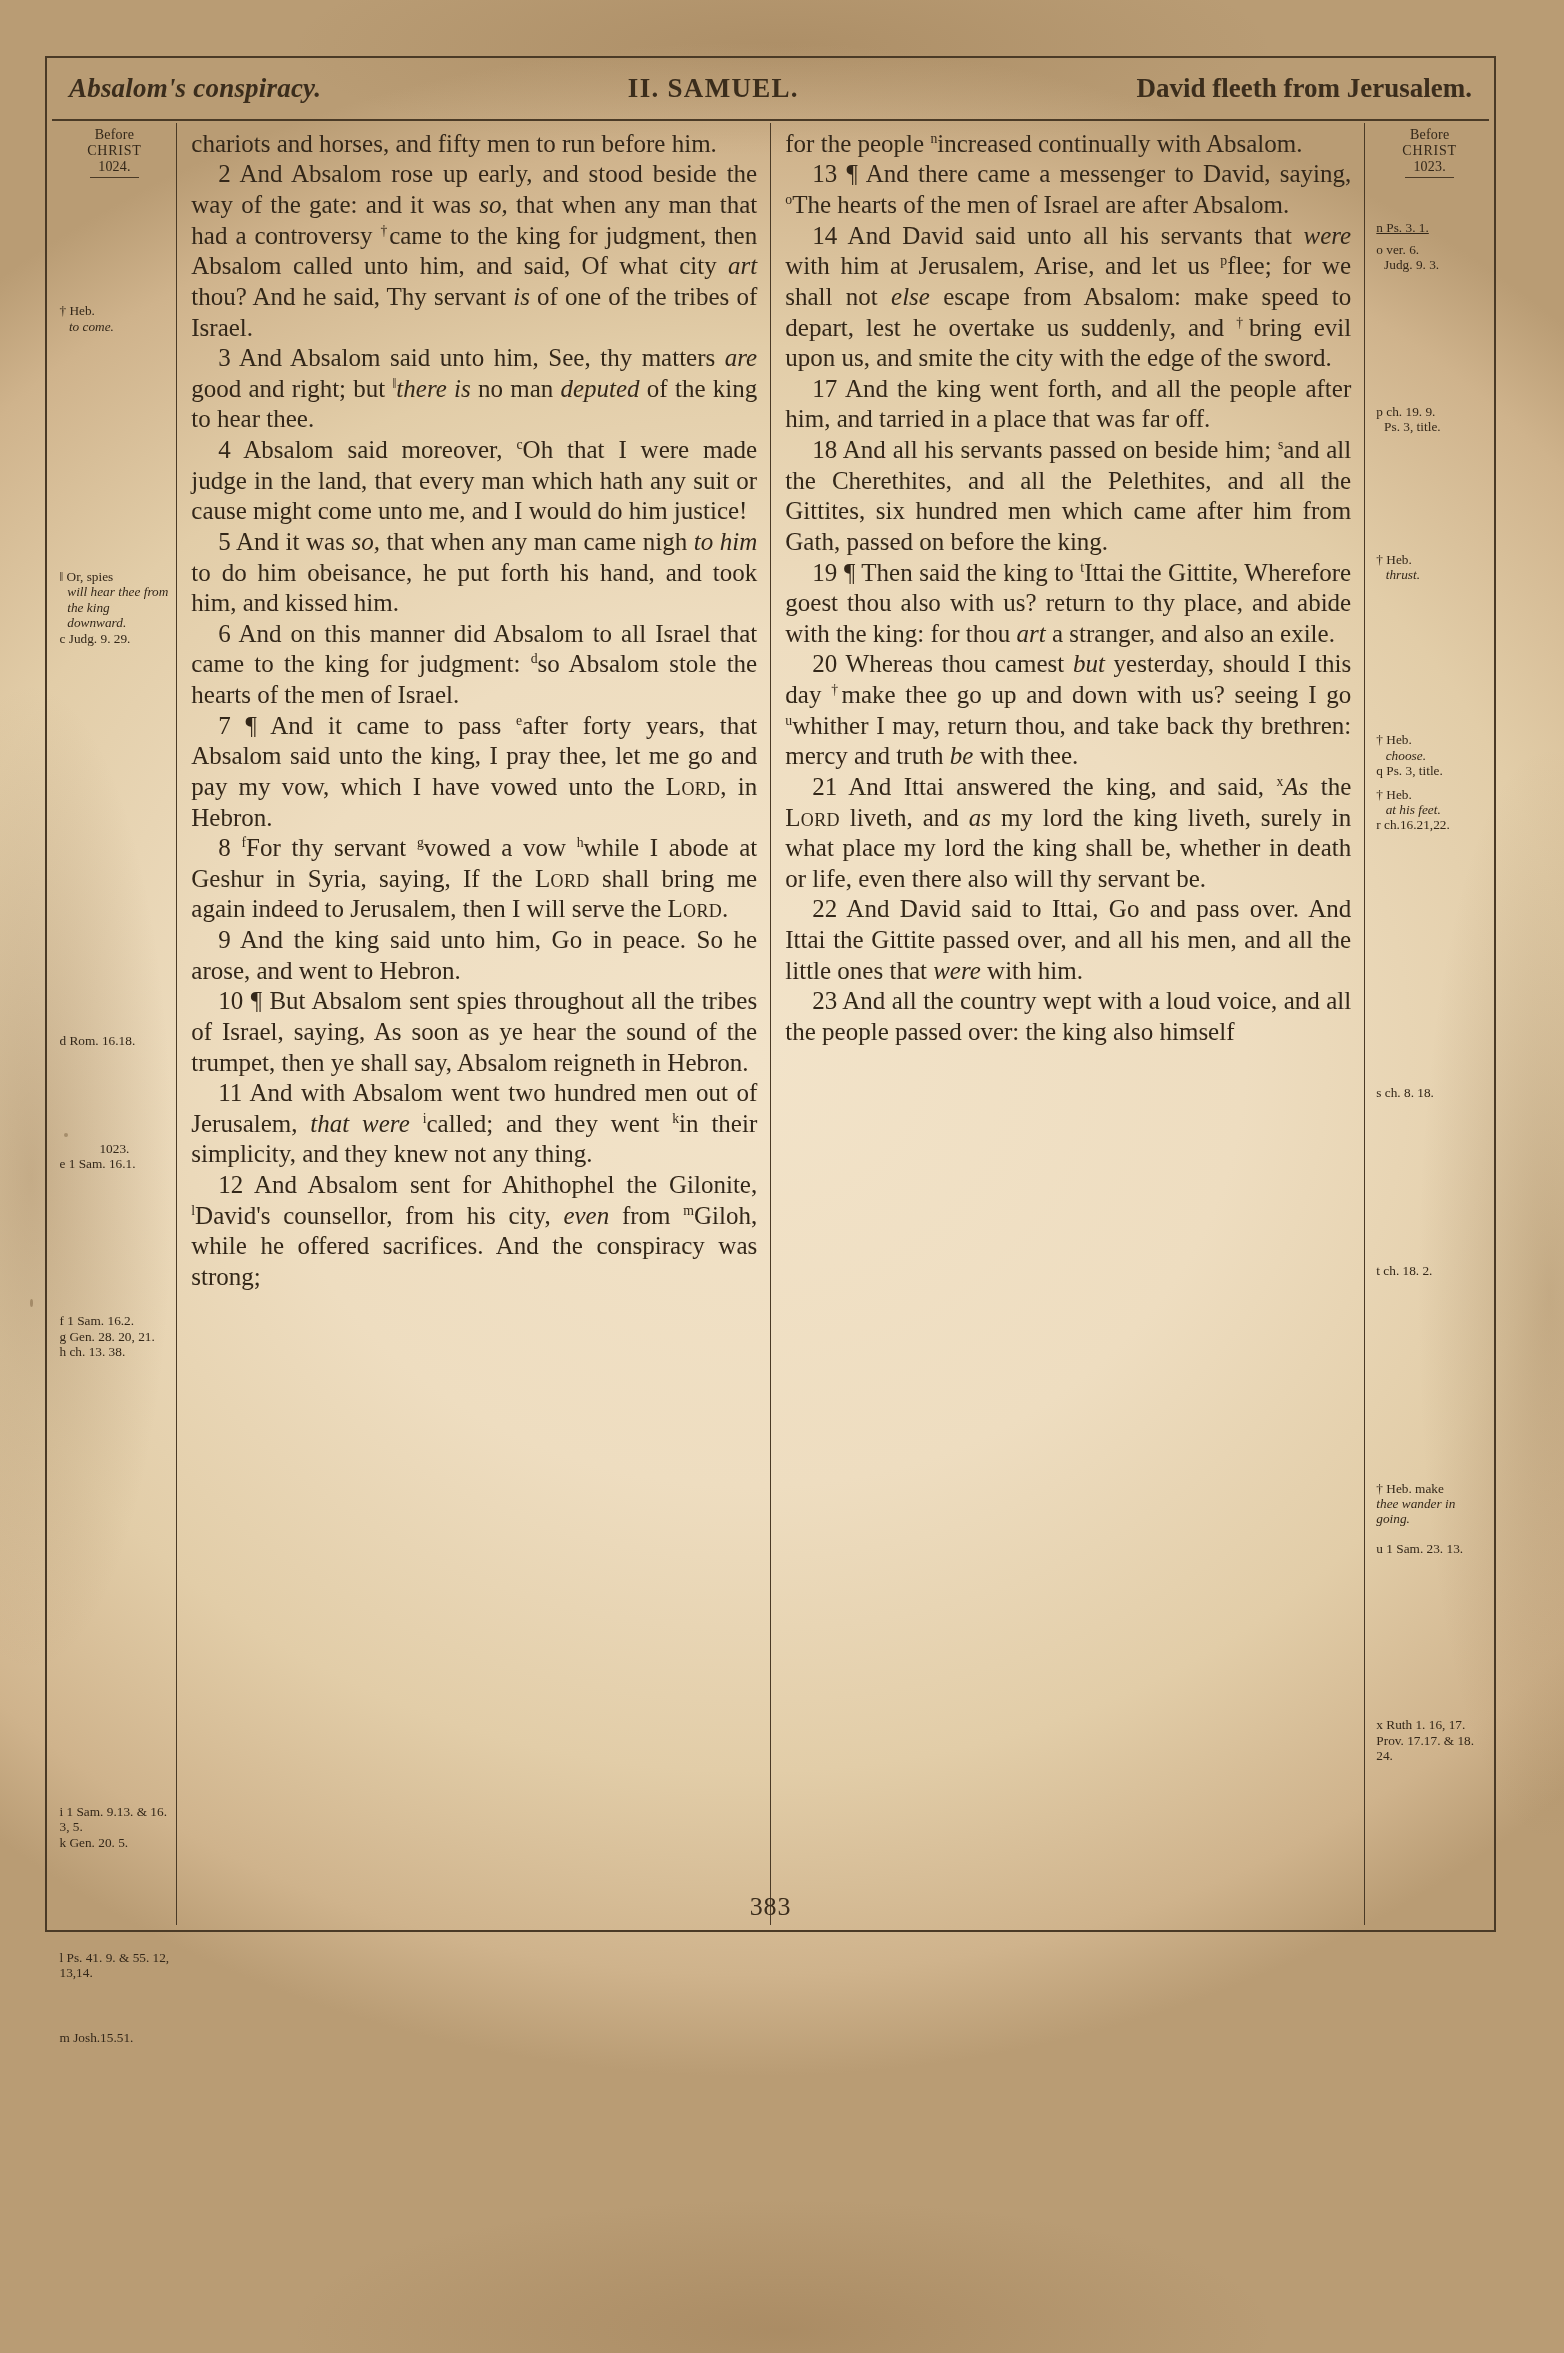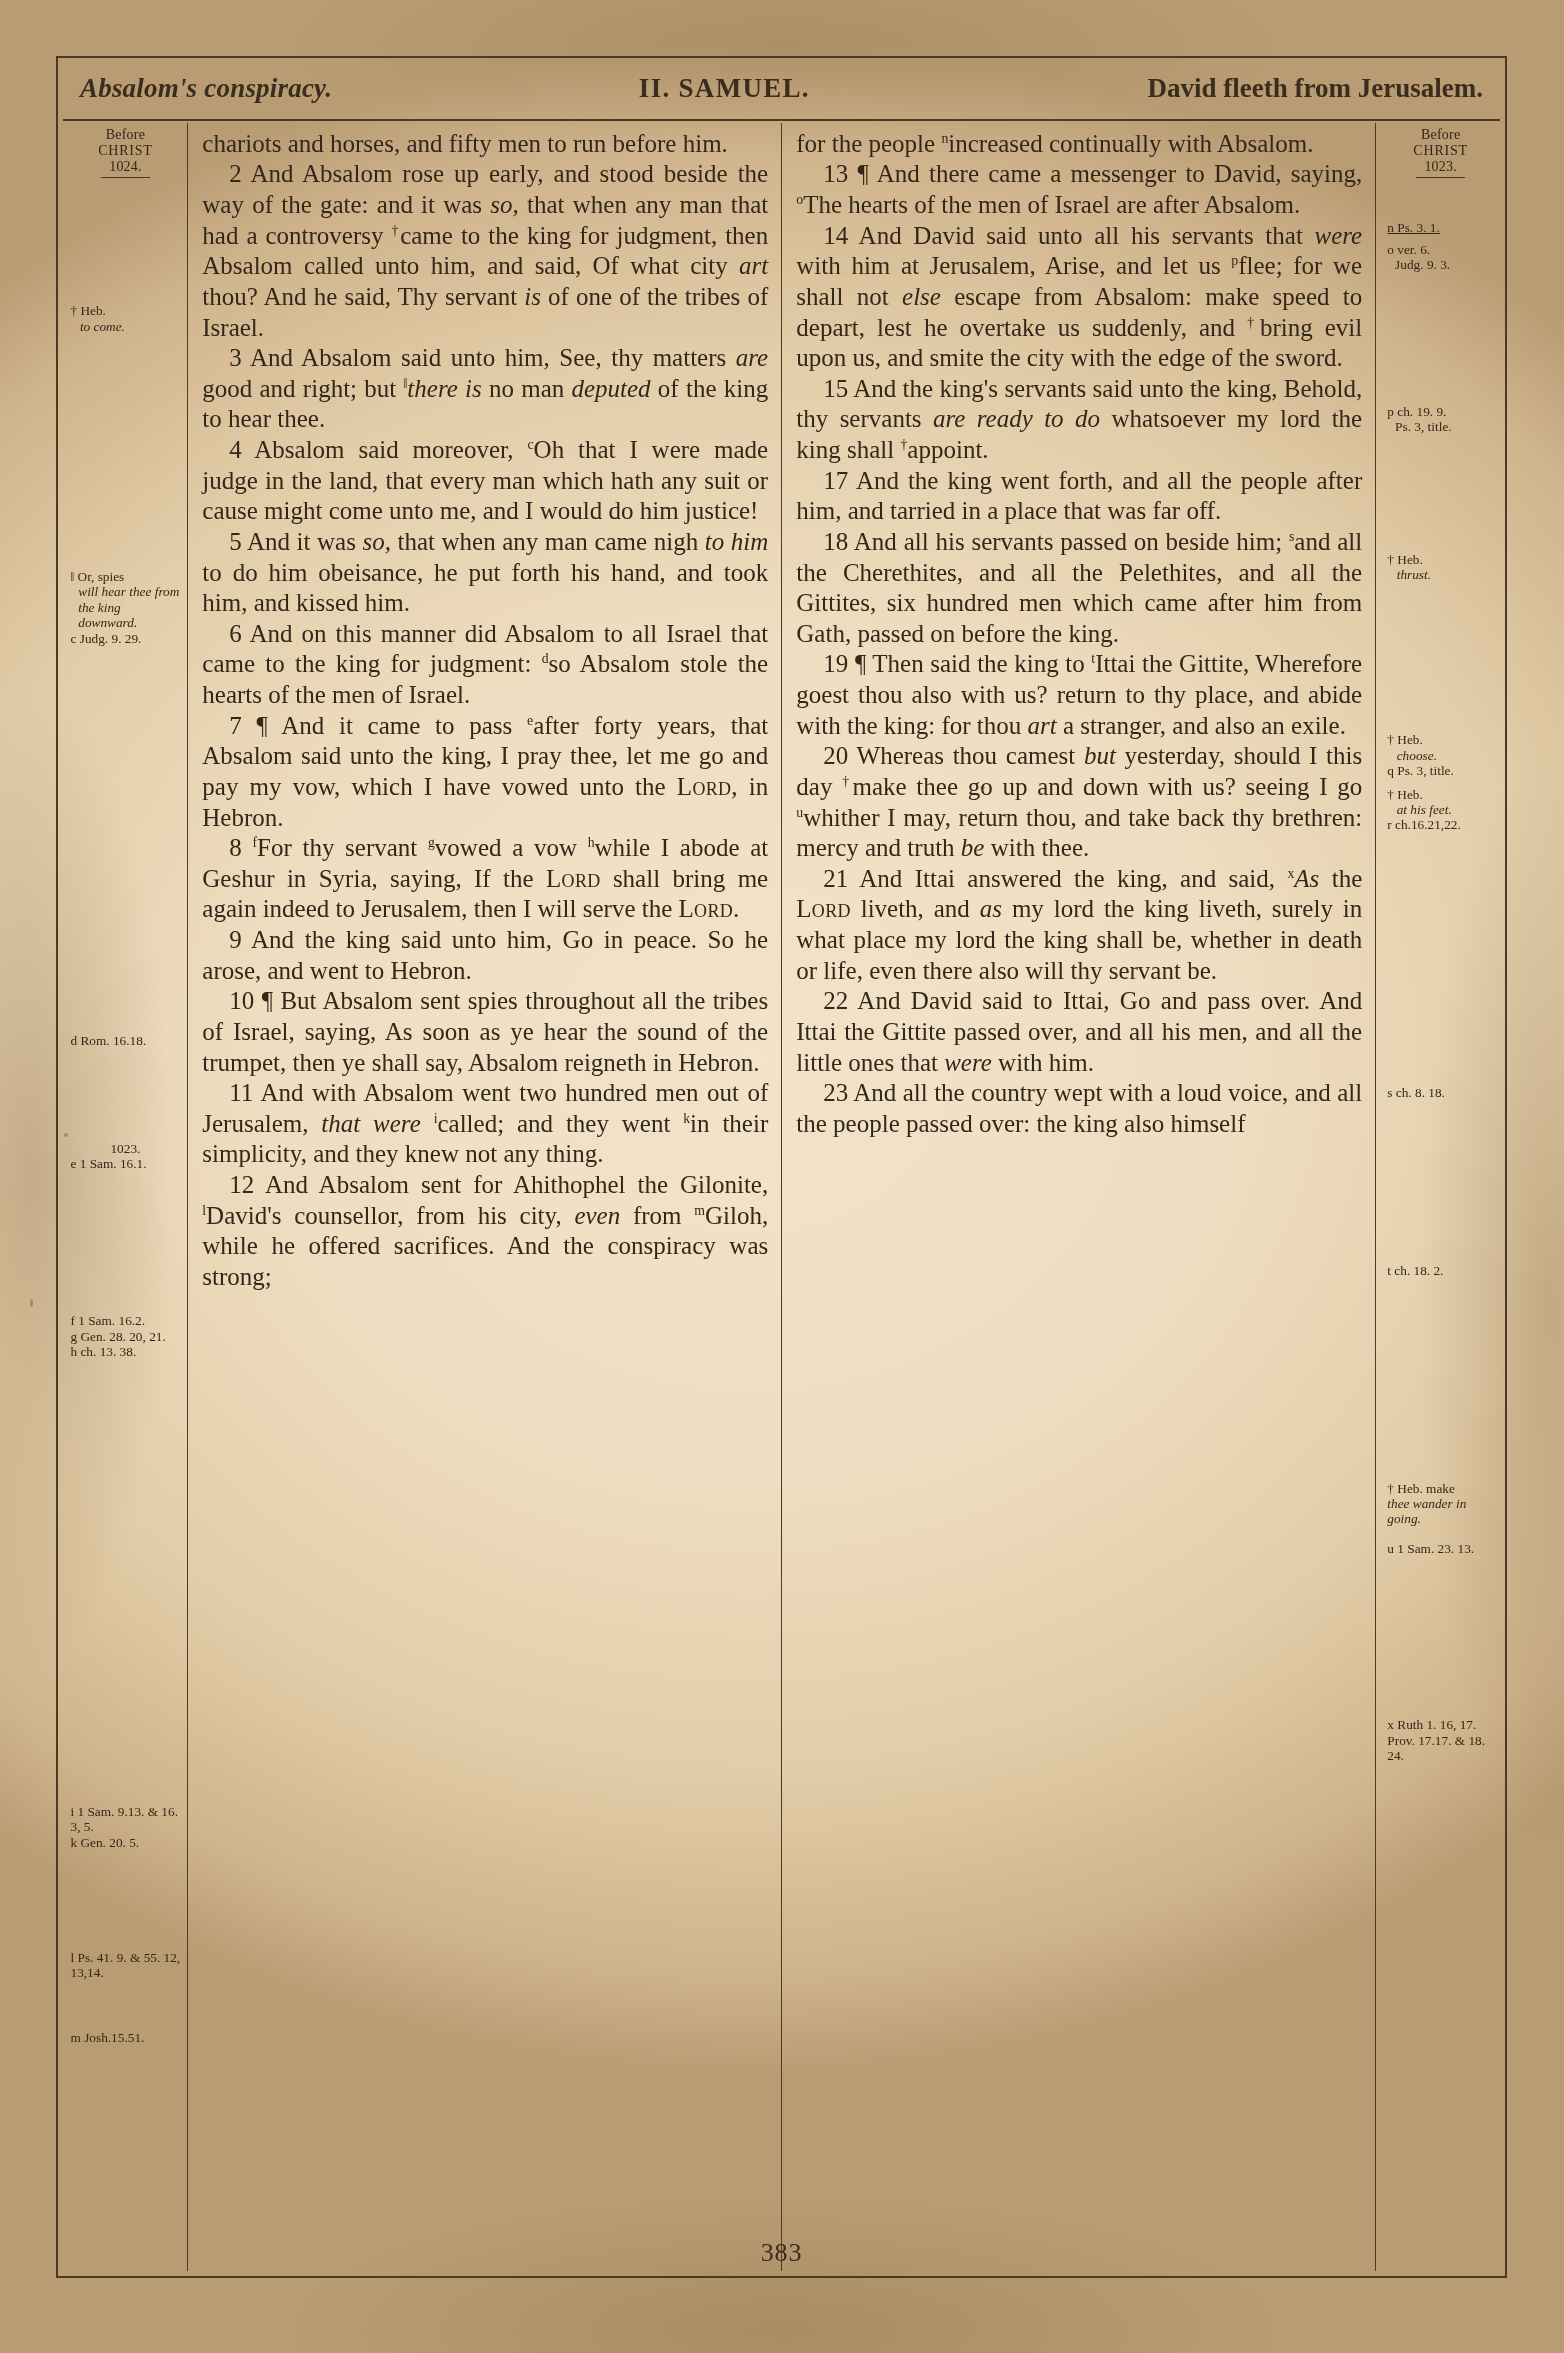--- a/index.html
+++ b/index.html
@@ -28,24 +28,24 @@
     background:
       radial-gradient(ellipse 203px 704px at 2% 50%, rgba(120,84,45,0.30), rgba(120,84,45,0) 70%),
       radial-gradient(ellipse 188px 782px at 99% 55%, rgba(120,84,45,0.28), rgba(120,84,45,0) 70%),
       radial-gradient(ellipse 704px 156px at 50% 2%, rgba(120,84,45,0.18), rgba(120,84,45,0) 70%),
       radial-gradient(ellipse 704px 188px at 50% 99%, rgba(120,84,45,0.22), rgba(120,84,45,0) 70%);
     pointer-events: none;
   }
   
   #frame {
     position: absolute;
-    left: 56px;
+    left: 45px;
     top: 56px;
     width: 1451px;
-    height: 2222px;
+    height: 1876px;
     border: 2.3px solid #4a3a26;
     box-sizing: border-box;
   }
 
   
   #runhead {
     position: absolute;
     left: 0; right: 0;
     top: 0;
     height: 61px;
@@ -263,21 +263,20 @@
           <p class=""><span class="vn">11</span> And with Absalom went two hundred men out of Jerusalem, <i>that were</i> <sup class="ref">i</sup>called; and they went <sup class="ref">k</sup>in their simplicity, and they knew not any thing.</p>
           <p class=""><span class="vn">12</span> And Absalom sent for Ahithophel the Gilonite, <sup class="ref">l</sup>David's counsellor, from his city, <i>even</i> from <sup class="ref">m</sup>Giloh, while he offered sacrifices. And the conspiracy was strong;</p>
         </div>
 
       <div class="rule"></div>
 
       <div class="text-col" id="colR">
           <p class="noindent">for the people <sup class="ref">n</sup>increased continually with Absalom.</p>
           <p class=""><span class="vn">13</span> ¶ And there came a messenger to David, saying, <sup class="ref">o</sup>The hearts of the men of Israel are after Absalom.</p>
           <p class=""><span class="vn">14</span> And David said unto all his servants that <i>were</i> with him at Jerusalem, Arise, and let us <sup class="ref">p</sup>flee; for we shall not <i>else</i> escape from Absalom: make speed to depart, lest he overtake us suddenly, and <sup class="ref">†</sup>bring evil upon us, and smite the city with the edge of the sword.</p>
-          <p class=""><span class="vn">15</span> And the king's servants said unto the king, Behold, thy servants <i>are ready to do</i> whatsoever my lord the king shall <sup class="ref">†</sup>appoint.</p>
           <p class=""><span class="vn">17</span> And the king went forth, and all the people after him, and tarried in a place that was far off.</p>
           <p class=""><span class="vn">18</span> And all his servants passed on beside him; <sup class="ref">s</sup>and all the Cherethites, and all the Pelethites, and all the Gittites, six hundred men which came after him from Gath, passed on before the king.</p>
           <p class=""><span class="vn">19</span> ¶ Then said the king to <sup class="ref">t</sup>Ittai the Gittite, Wherefore goest thou also with us? return to thy place, and abide with the king: for thou <i>art</i> a stranger, and also an exile.</p>
           <p class=""><span class="vn">20</span> Whereas thou camest <i>but</i> yesterday, should I this day <sup class="ref">†</sup>make thee go up and down with us? seeing I go <sup class="ref">u</sup>whither I may, return thou, and take back thy brethren: mercy and truth <i>be</i> with thee.</p>
           <p class=""><span class="vn">21</span> And Ittai answered the king, and said, <sup class="ref">x</sup><i>As</i> the <span class="smallcaps">Lord</span> liveth, and <i>as</i> my lord the king liveth, surely in what place my lord the king shall be, whether in death or life, even there also will thy servant be.</p>
           <p class=""><span class="vn">22</span> And David said to Ittai, Go and pass over. And Ittai the Gittite passed over, and all his men, and all the little ones that <i>were</i> with him.</p>
           <p class=""><span class="vn">23</span> And all the country wept with a loud voice, and all the people passed over: the king also himself</p>
         </div>
 
       <div class="rule"></div>

